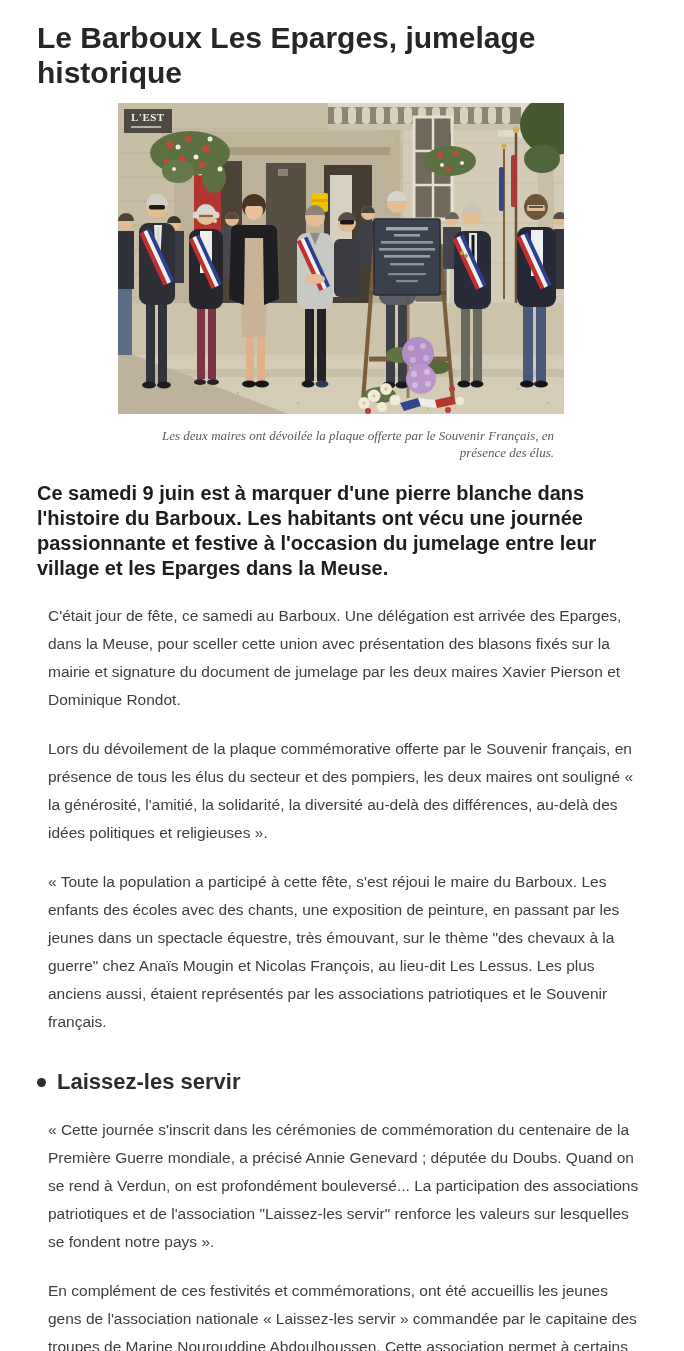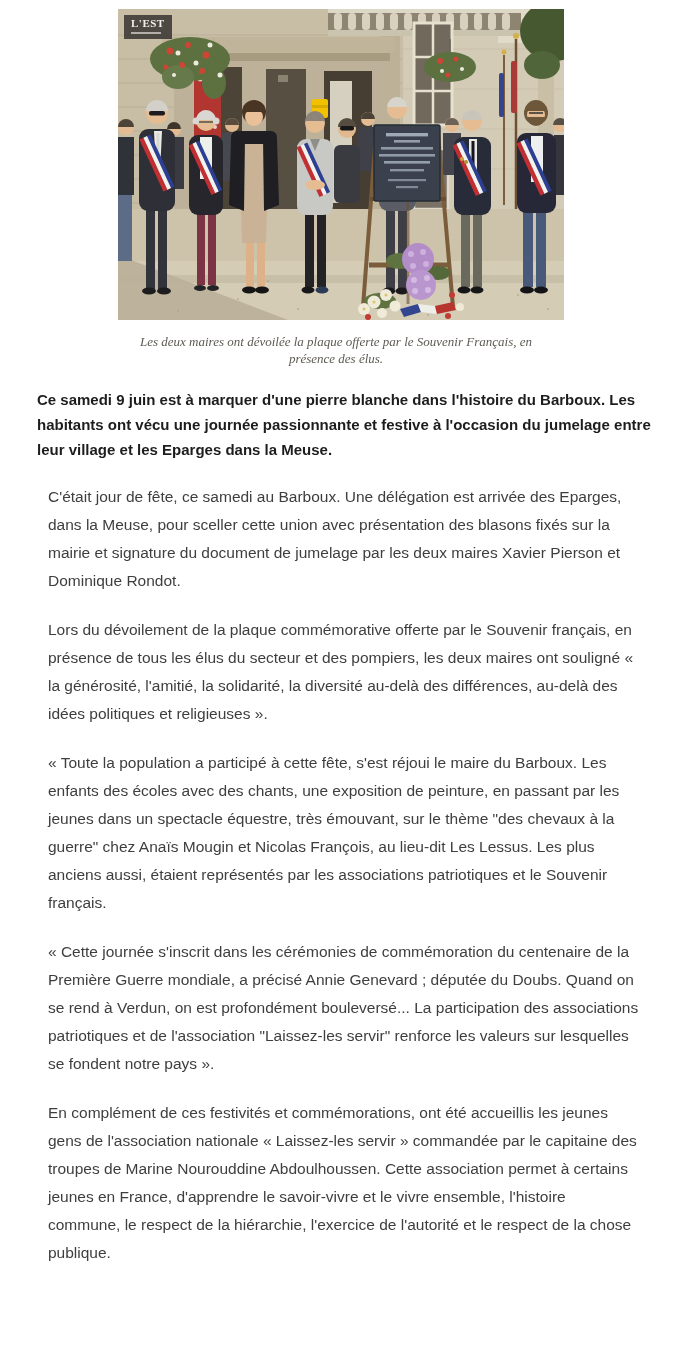--- a/index.html
+++ b/index.html
@@ -9,32 +9,33 @@
   .category{font-size:11.5px;letter-spacing:.6px;color:#4a4a4a;margin:3px 0 0;}
   h1.headline{font-size:30px;line-height:35px;font-weight:bold;color:#262626;margin:11px 0 13px;max-width:600px;}
   figure.article-figure{margin:0 0 0 61px;width:436px;padding-left:20px;}
   .photo-wrap{position:relative;width:446px;height:311px;overflow:hidden;background:#c8bea6;}
   .photo-wrap svg{display:block;}
   .watermark{position:absolute;top:6px;left:6px;background:rgba(42,40,38,.78);color:#f2efe8;
     font-family:"Liberation Serif",serif;font-weight:bold;font-size:11px;letter-spacing:.5px;
     padding:3px 7px 5px;line-height:1;}
   .wm-sub{display:block;height:2px;width:30px;background:rgba(235,232,225,.65);margin-top:3px;}
   figcaption{font-family:"Liberation Serif",serif;font-style:italic;font-size:13px;color:#5e5a53;
-    text-align:center;margin-top:13px;line-height:17px;}
-  .lead{font-size:15px;font-weight:bold;line-height:25px;color:#1d1d1d;margin:20px 0 0;max-width:615px;}
+    text-align:right;margin-top:13px;line-height:17px;}
+  .lead{font-size:20px;font-weight:bold;line-height:25px;color:#1d1d1d;margin:20px 0 0;max-width:615px;}
   p.body-par{font-size:15.5px;line-height:28px;color:#3e3e3e;margin:21px 11px 0;max-width:612px;}
   h2.subheading{display:flex;align-items:center;gap:11px;font-size:22px;font-weight:bold;color:#2c2c2c;margin:33px 0 0;}
   .bullet{width:9px;height:9px;border-radius:50%;background:#2c2c2c;flex:0 0 auto;}
 </style>
 </head>
 <body>
 
 <div class="page">
 
 
+  <h1 class="headline">Le Barboux Les Eparges, jumelage historique</h1>
 
   <figure class="article-figure">
     <div class="photo-wrap">
       <svg viewBox="0 0 446 311" width="446" height="311" role="img">
         <defs>
           <g id="sash">
             <line x1="3.6" y1="-1.7" x2="27.6" y2="50.3" stroke="#2c3f92" stroke-width="4.4"></line>
             <line x1="0" y1="0" x2="24" y2="52" stroke="#f2f2ee" stroke-width="4.4"></line>
             <line x1="-3.6" y1="1.7" x2="20.4" y2="53.7" stroke="#c22f33" stroke-width="4.4"></line>
           </g>
@@ -359,19 +360,23 @@
     <figcaption>Les deux maires ont dévoilée la plaque offerte par le Souvenir Français, en présence des élus.</figcaption>
   </figure>
 
   <p class="lead">Ce samedi 9 juin est à marquer d'une pierre blanche dans l'histoire du Barboux. Les habitants ont vécu une journée passionnante et festive à l'occasion du jumelage entre leur village et les Eparges dans la Meuse.</p>
 
   <div>
     <p class="body-par">C'était jour de fête, ce samedi au Barboux. Une délégation est arrivée des Eparges, dans la Meuse, pour sceller cette union avec présentation des blasons fixés sur la mairie et signature du document de jumelage par les deux maires Xavier Pierson et Dominique Rondot.</p>
     <p class="body-par">Lors du dévoilement de la plaque commémorative offerte par le Souvenir français, en présence de tous les élus du secteur et des pompiers, les deux maires ont souligné « la générosité, l'amitié, la solidarité, la diversité au-delà des différences, au-delà des idées politiques et religieuses ».</p>
     <p class="body-par">« Toute la population a participé à cette fête, s'est réjoui le maire du Barboux. Les enfants des écoles avec des chants, une exposition de peinture, en passant par les jeunes dans un spectacle équestre, très émouvant, sur le thème "des chevaux à la guerre" chez Anaïs Mougin et Nicolas François, au lieu-dit Les Lessus. Les plus anciens aussi, étaient représentés par les associations patriotiques et le Souvenir français.</p>
 
+    <h2 class="subheading">
+      <span class="bullet"></span>
+      <span>Laissez-les servir</span>
+    </h2>
 
     <p class="body-par">« Cette journée s'inscrit dans les cérémonies de commémoration du centenaire de la Première Guerre mondiale, a précisé Annie Genevard ; députée du Doubs. Quand on se rend à Verdun, on est profondément bouleversé... La participation des associations patriotiques et de l'association "Laissez-les servir" renforce les valeurs sur lesquelles se fondent notre pays ».</p>
     <p class="body-par">En complément de ces festivités et commémorations, ont été accueillis les jeunes gens de l'association nationale « Laissez-les servir » commandée par le capitaine des troupes de Marine Nourouddine Abdoulhoussen. Cette association permet à certains jeunes en France, d'apprendre le savoir-vivre et le vivre ensemble, l'histoire commune, le respect de la hiérarchie, l'exercice de l'autorité et le respect de la chose publique.</p>
 
   </div>
 
 </div>
 
 </body></html>

